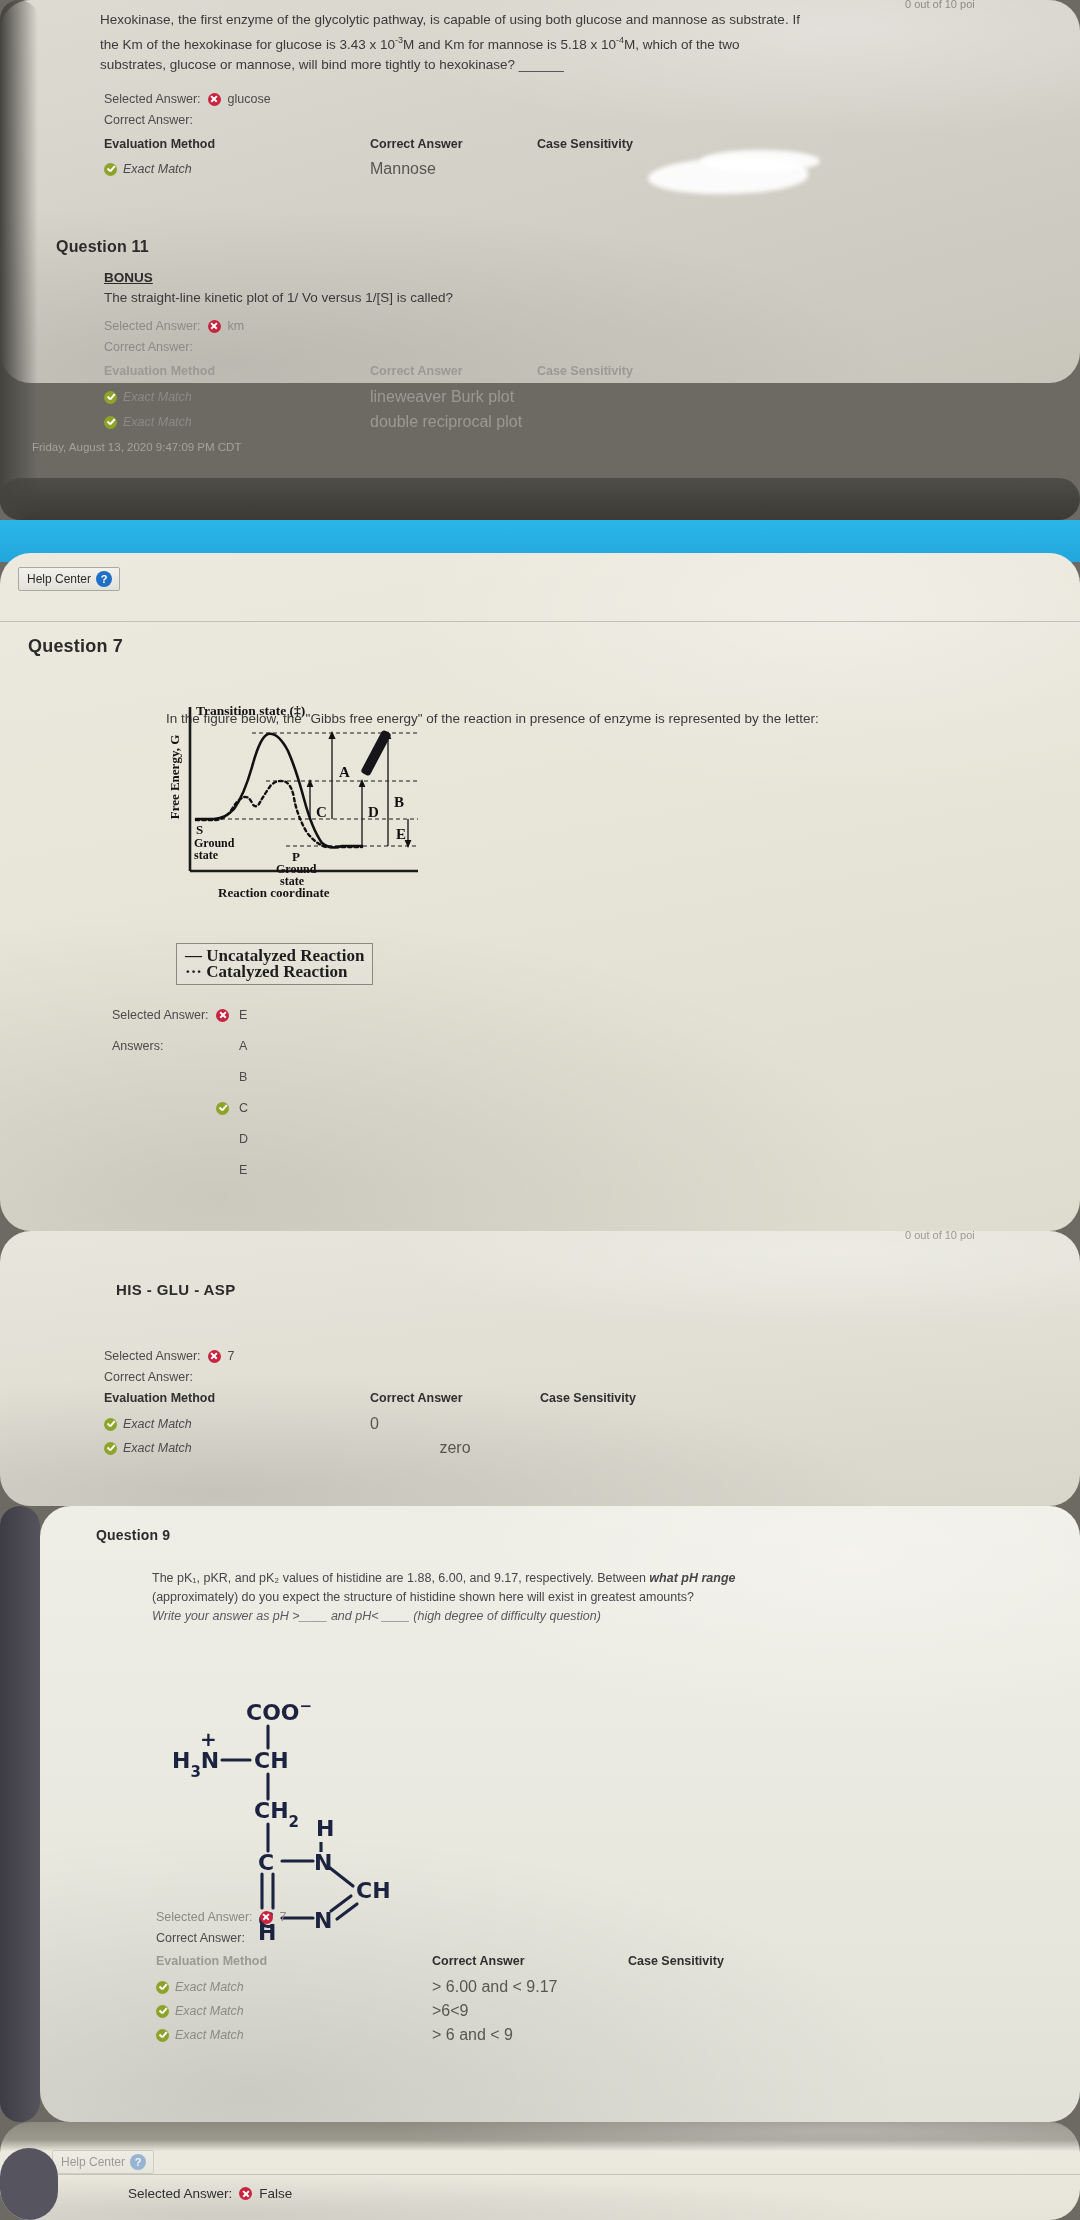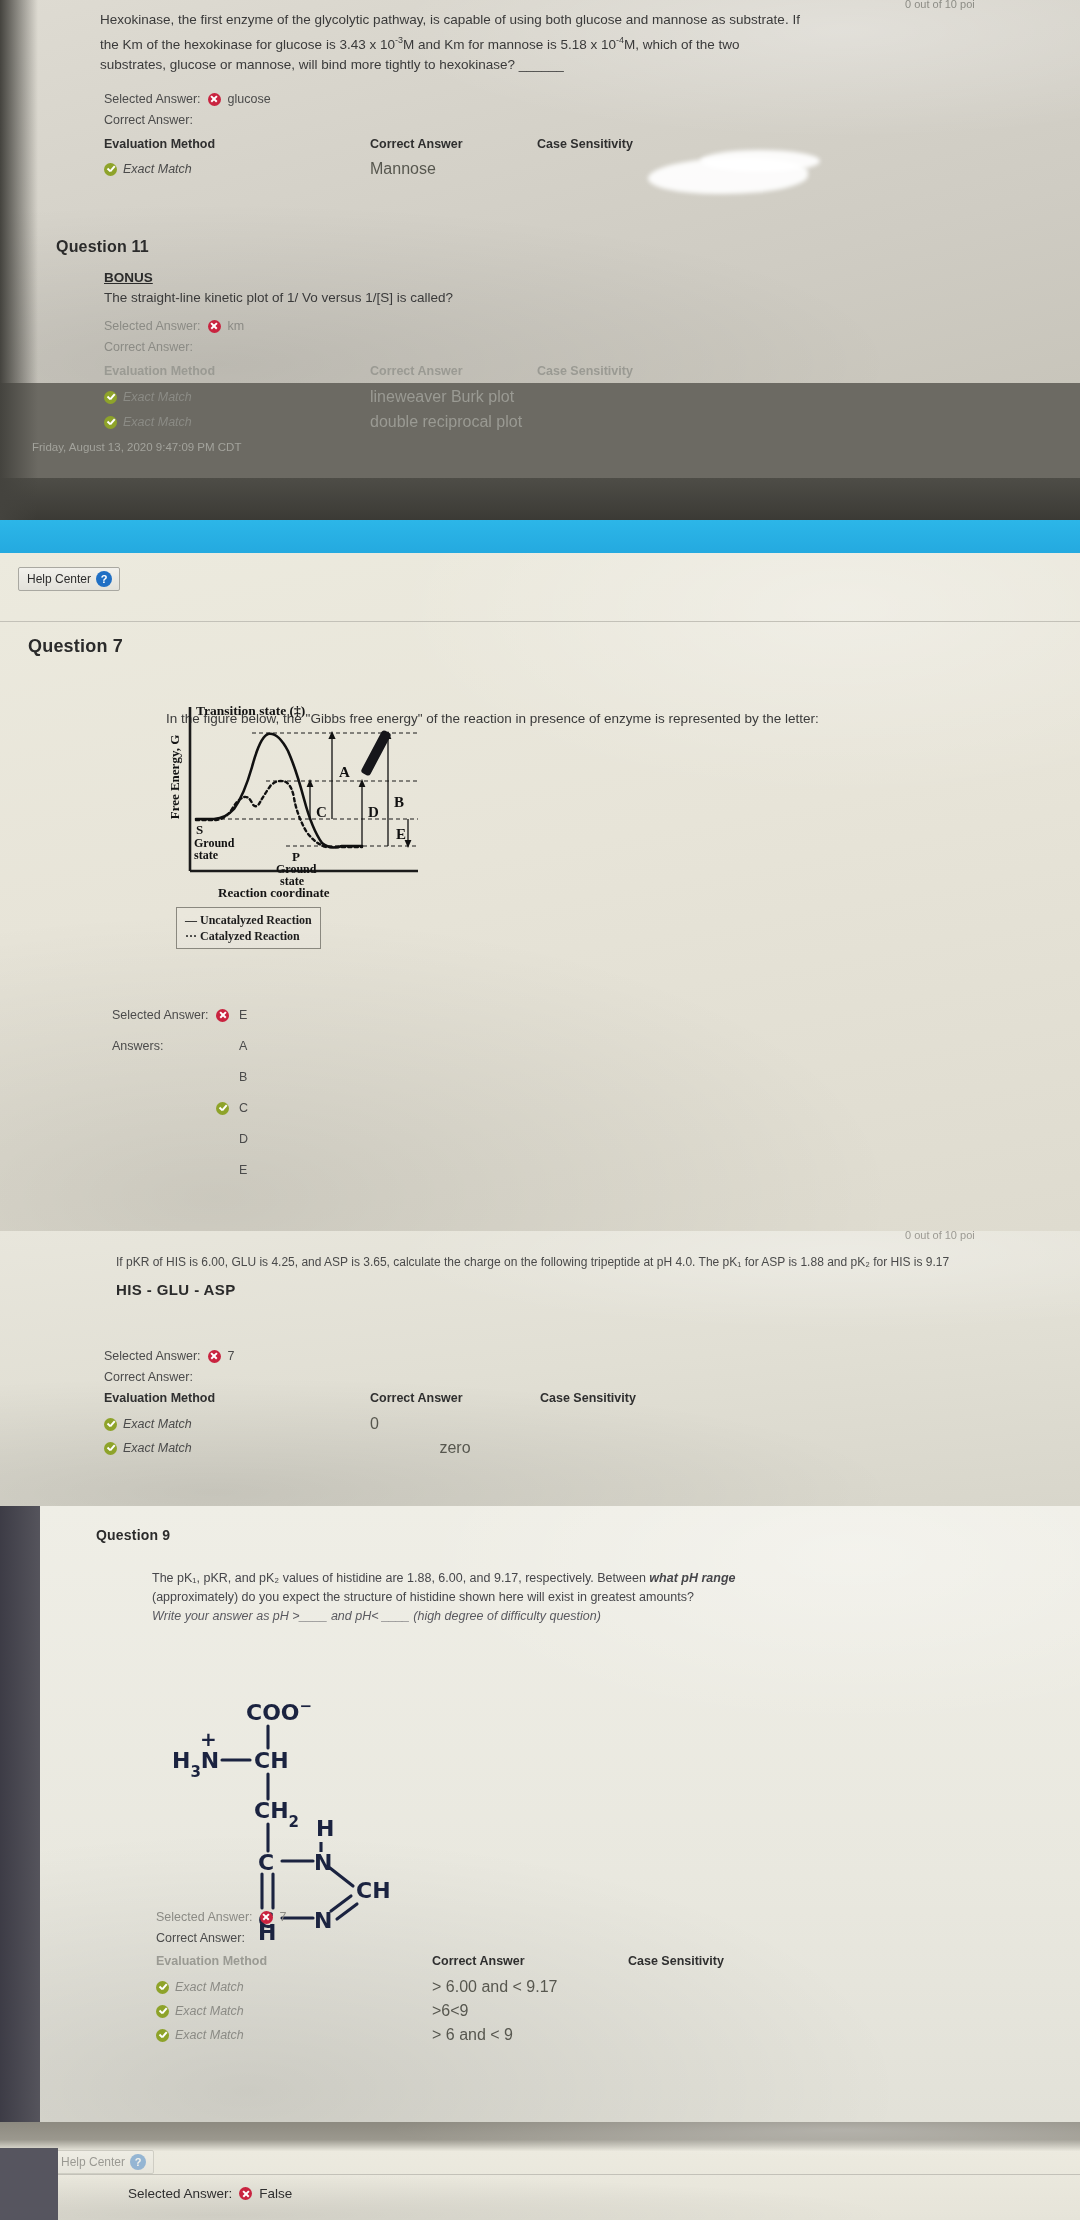--- a/index.html
+++ b/index.html
@@ -5,21 +5,21 @@
   * { box-sizing: border-box; margin: 0; padding: 0; }
   html, body {
     width: 1080px; height: 2220px;
     background: #6c6a63;
     font-family: "Liberation Sans", sans-serif;
     overflow: hidden;
   }
   #root { position: relative; width: 1080px; height: 2220px; }
 
   
-  .panel { position: absolute; overflow: hidden; }
+  .panel { position: absolute; overflow: hidden; border-radius: 31px; }
 
   .paper-a { background: linear-gradient(165deg,#dedbd2 0%, #d6d3ca 35%, #cfccc3 70%, #c8c5bb 100%); }
   .paper-b { background: linear-gradient(170deg,#eceade 0%, #e7e4d8 45%, #dedbcf 100%); }
   .paper-c { background: linear-gradient(175deg,#e8e6dc 0%, #e1dfd4 50%, #d8d6cb 100%); }
   .paper-d { background: linear-gradient(180deg,#efeee6 0%, #e9e8df 60%, #e2e1d8 100%); }
 
   
   .glare {
     position: absolute; inset: 0; pointer-events: none;
     background:
@@ -70,22 +70,22 @@
   .qmark { width:16px; height:16px; border-radius:50%; background:#1f6fc4;
            color:#fff; font-size:11px; font-weight:bold; display:flex;
            align-items:center; justify-content:center; }
 
   
   .bluestrip { position:absolute; background: linear-gradient(180deg,#2cb6e8,#22a6dd); }
 
   
   .figure { position:absolute; }
   .legendbox { border:1px solid #8a887f; padding:4px 8px; display:inline-block;
-               font-family:"Liberation Serif", serif; font-size:12px;
-               font-weight:bold; color:#1d1d1d; line-height:16px; background:rgba(255,255,255,.12); }
+               font-family:"Liberation Serif", serif; font-size:17px;
+               font-weight:bold; color:#1d1d1d; line-height:16px; background:rgba(255,255,255,.12);margin-top:36px; }
 
   
   .chem { position:absolute; font-family:"DejaVu Sans", sans-serif;
           color:#1b2340;margin-top:40px; }
 
   
   .stylus { position:absolute; background:#16161a; border-radius:3px; }
 
   
   .blob {
@@ -312,21 +312,20 @@
     </div>
 
     <div class="stylus" style="left:371px; top:176px; width:10px; height:48px; transform:rotate(28deg);"></div>
   </div>
 
   <div class="panel paper-c" style="left:0; top:1231px; width:1080px; height:275px;">
     <div class="glare"></div>
 
     <div class="clip" style="left:905px; top:-2px; color:#9c9a93;">0 out of 10 poi</div>
 
-    <div class="body-text-sm" style="position:absolute; left:116px; top:22px; width:960px; font-size:12px;">If pKR of HIS is 6.00, GLU is 4.25, and ASP is 3.65, calculate the charge on the following tripeptide at pH 4.0. The pK₁ for ASP is 1.88 and pK₂ for HIS is 9.17</div>
 
     <div class="qtitle" style="position:absolute; left:116px; top:50px; font-size:15px; letter-spacing:.4px;">HIS - GLU - ASP</div>
 
     <div style="position:absolute; left:104px; top:118px;">
       <div class="row">
         <span class="lbl">Selected Answer:</span>
         <span class="ico ico-wrong"></span>
         <span class="lbl">7</span>
       </div>
       <div class="row">

